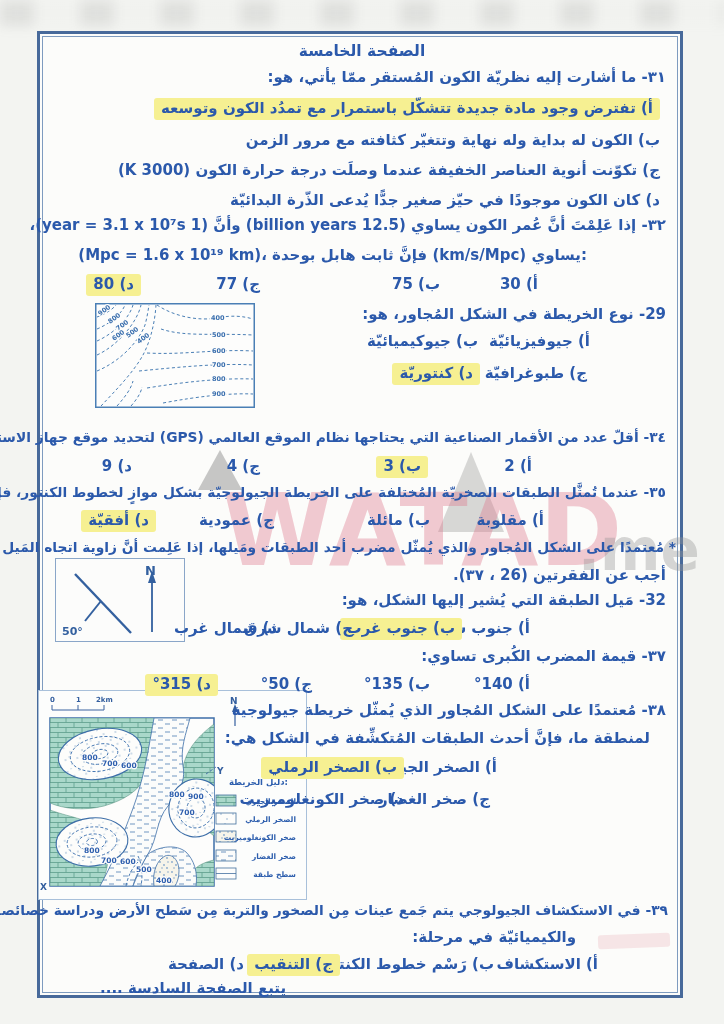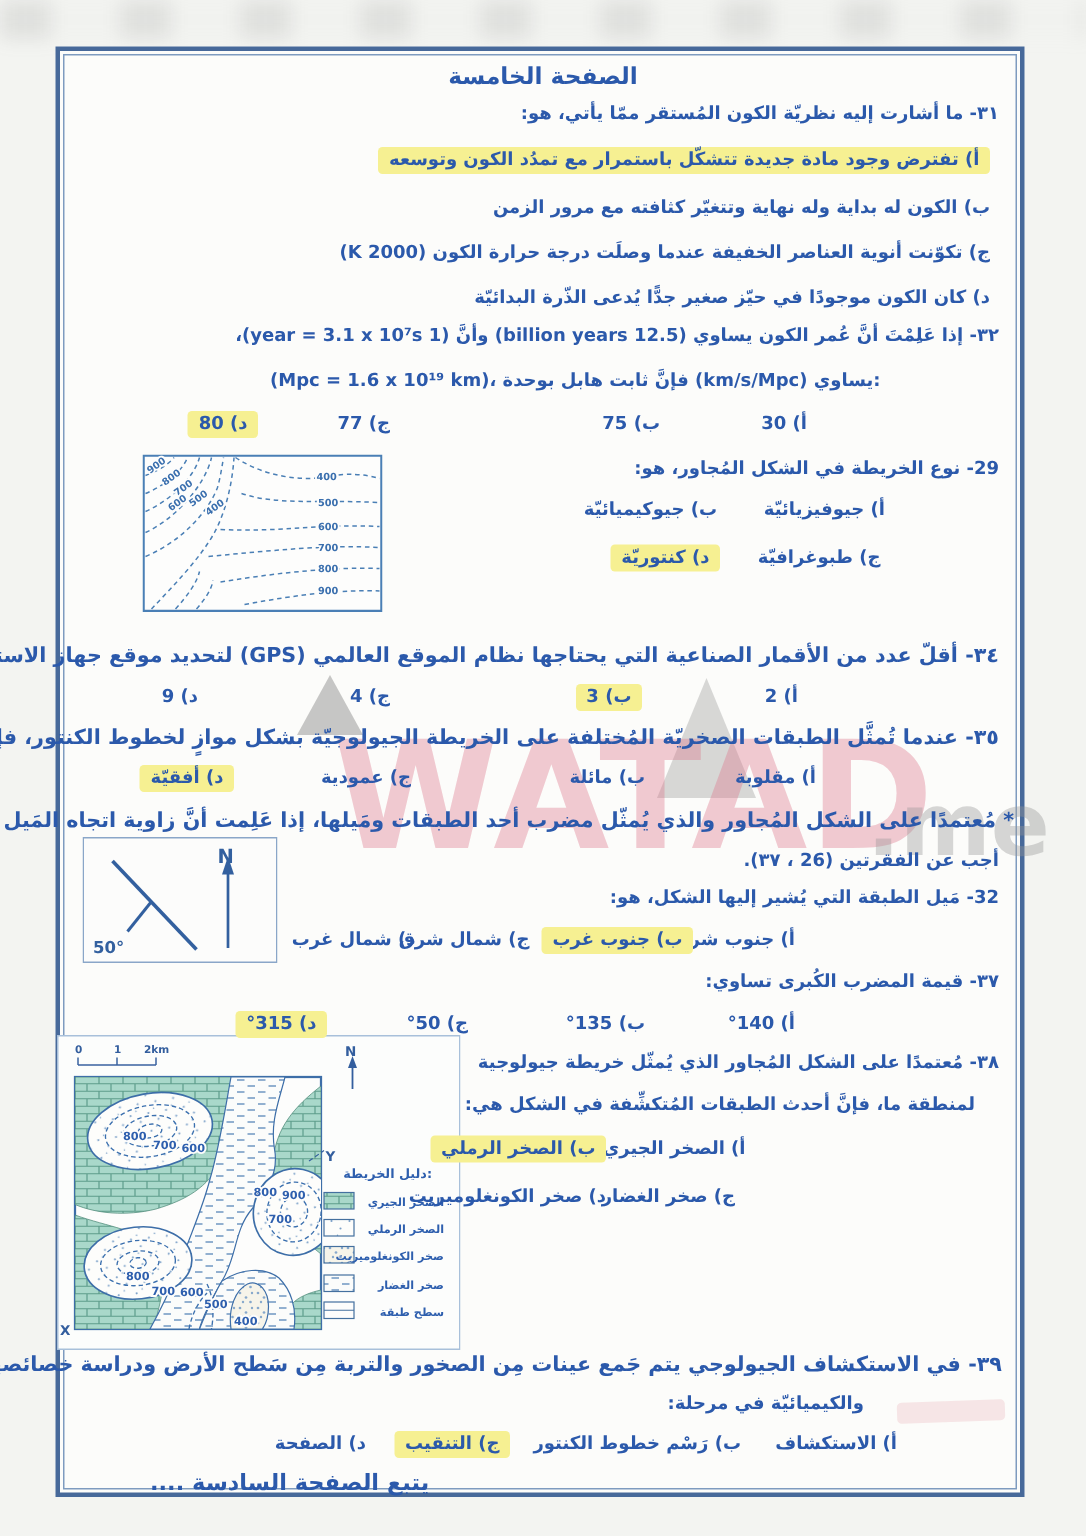--- a/index.html
+++ b/index.html
@@ -17,21 +17,21 @@
     position:absolute;left:37px;top:31px;width:646px;height:967px;
     background:#fcfcfa;
     border:3px solid #47699a;
     box-sizing:border-box;
   }
   .frame-inner{
     position:absolute;inset:2px;border:1px solid #7e9bbf;pointer-events:none;
   }
   .line,.opt{
     position:absolute;white-space:nowrap;direction:rtl;unicode-bidi:plaintext;
-    color:#2b59ab;font-weight:600;font-size:12px;line-height:1.25;
+    color:#2b59ab;font-weight:600;font-size:15px;line-height:1.25;
     z-index:3;
   }
   .long{font-size:13.8px;}
   .title{
     position:absolute;top:42px;left:0;width:724px;text-align:center;
     color:#2b59ab;font-weight:700;font-size:15.5px;z-index:3;direction:rtl;
   }
   .hl{background:#f6f092;padding:1px 7px 3px;border-radius:3px;box-decoration-break:clone;}
   .footer{
     position:absolute;top:979px;left:100px;color:#2b59ab;font-weight:700;
@@ -77,29 +77,29 @@
 
 <div class="frame">
     <div class="frame-inner"></div>
   </div>
 
 <div class="title">الصفحة الخامسة</div>
 
 <div class="line" style="top:68px;right:58px">٣١- ما أشارت إليه نظريّة الكون المُستقر ممّا يأتي، هو:</div>
 <div class="opt" style="top:99px;right:64px"><span class="hl">أ) تفترض وجود مادة جديدة تتشكّل باستمرار مع تمدُد الكون وتوسعه</span></div>
 <div class="opt" style="top:131px;right:64px">ب) الكون له بداية وله نهاية وتتغيّر كثافته مع مرور الزمن</div>
-<div class="opt" style="top:161px;right:64px">ج) تكوّنت أنوية العناصر الخفيفة عندما وصلَت درجة حرارة الكون (2000 K)</div>
+<div class="opt" style="top:161px;right:64px">ج) تكوّنت أنوية العناصر الخفيفة عندما وصلَت درجة حرارة الكون (3000 K)</div>
 <div class="opt" style="top:191px;right:64px">د) كان الكون موجودًا في حيّز صغير جدًّا يُدعى الذّرة البدائيّة</div>
 
 <div class="line" style="top:216px;right:58px">٣٢- إذا عَلِمْتَ أنَّ عُمر الكون يساوي (12.5 billion years) وأنَّ (1 year = 3.1 x 10⁷s)،</div>
 <div class="line" style="top:246px;right:137px">(Mpc = 1.6 x 10¹⁹ km)، فإنَّ ثابت هابل بوحدة (km/s/Mpc) يساوي:</div>
 <div class="opt" style="top:275px;right:186px">أ) 30</div>
 <div class="opt" style="top:275px;right:284px">ب) 75</div>
 <div class="opt" style="top:275px;right:464px">ج) 77</div>
-<div class="opt" style="top:275px;right:552px"><span class="hl">د) 80</span></div>
+<div class="opt" style="top:275px;right:583px"><span class="hl">د) 80</span></div>
 
 <svg class="fig" style="left:95px;top:303px" width="160" height="105" viewBox="0 0 160 105">
   <rect x="0.75" y="0.75" width="158.5" height="103.5" fill="#fdfdfc" stroke="#4a7fb5" stroke-width="1.5"></rect>
   <g fill="none" stroke="#4a7fb5" stroke-width="1" stroke-dasharray="3 2.5">
     <path d="M2,14 C10,11 17,7 21,2"></path>
     <path d="M2,26 C14,21 26,12 30,2"></path>
     <path d="M2,38 C18,31 34,16 38,2"></path>
     <path d="M2,52 C22,43 42,20 46,2"></path>
     <path d="M2,68 C26,58 44,38 50,22 C52,15 53,8 54,2"></path>
     <path d="M6,103 C20,88 38,70 48,52 C56,37 60,18 61,2"></path>

